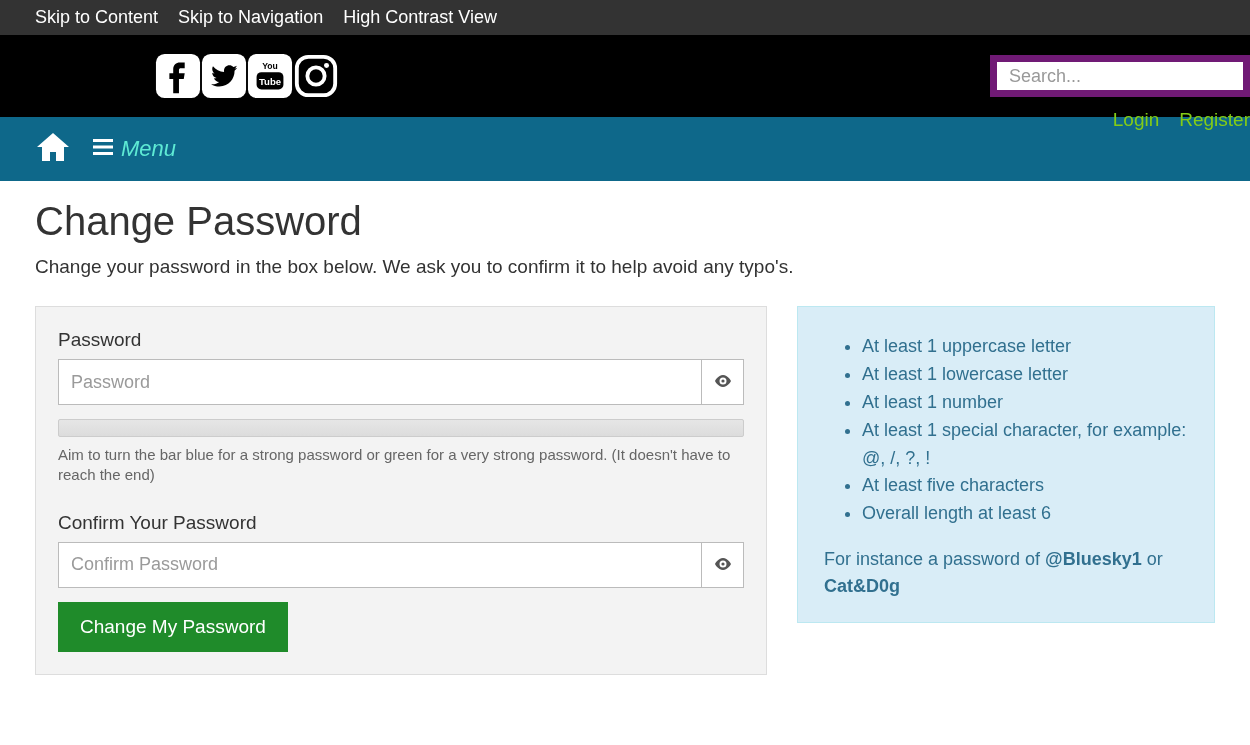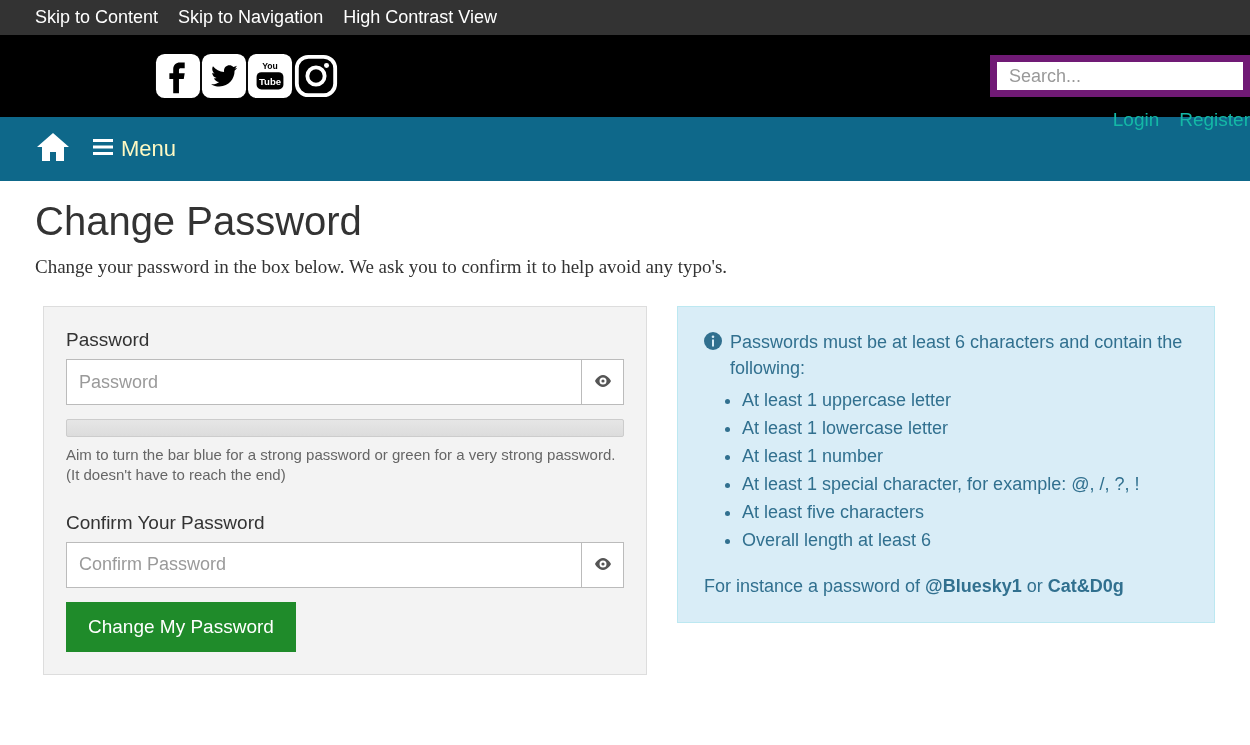--- a/index.html
+++ b/index.html
@@ -15,35 +15,35 @@
 .logo { font-size: 42px; font-weight: 400; letter-spacing: -0.5px; flex: 0 0 auto; margin-right: 60px; }
 .social-row { display: flex; align-items: center; margin-left: 120px; }
 .social-row a { display: inline-flex; }
 .social-row svg { width: 46px; height: 46px; }
 
 .right-col { position: absolute; right: 0; top: 20px; display: flex; flex-direction: column; align-items: flex-end; gap: 12px; }
 .searchwrap { }
 .searchwrap input { width: 260px; height: 42px; border: 7px solid #701a75; padding: 6px 12px; font-size: 18px; color: #555; outline: none; }
 .searchwrap input::placeholder { color: #999; }
 .auth-row { display: flex; gap: 20px; padding-right: 0; }
-.auth-row a { color: #14b8a6; text-decoration: none; font-size: 19px; }
+.auth-row a { color: #84cc16; text-decoration: none; font-size: 19px; }
 
 
 .topnav { background: #0e688a; color: #fff; padding: 14px 35px; display: flex; align-items: center; gap: 22px; }
 .topnav .home svg { width: 36px; height: 32px; fill: #fff; }
-.topnav .menu { display: flex; align-items: center; gap: 8px; color: #fef9c3; font-size: 22px; cursor: pointer; }
+.topnav .menu { display: flex; align-items: center; gap: 8px; color: #5eead4; font-size: 22px; cursor: pointer; font-style: italic; }
 .topnav .menu svg { width: 20px; height: 18px; fill: #fff; }
 
 
 .page { padding: 18px 35px 40px; }
 h1 { font-size: 40px; font-weight: 400; color: #333; margin-bottom: 12px; }
-.lead { font-size: 19px; color: #333; margin-bottom: 28px; font-family: Liberation Serif, serif; }
+.lead { font-size: 19px; color: #333; margin-bottom: 28px; }
 
 .cols { display: flex; gap: 30px; align-items: flex-start; }
-.form-card { width: 604px; background: #f3f3f3; border: 1px solid #ddd; padding: 22px; margin-left: 8px; }
+.form-card { width: 732px; background: #f3f3f3; border: 1px solid #ddd; padding: 22px; }
 .form-card label { display: block; font-size: 19px; color: #333; margin-bottom: 8px; }
 .input-group { display: flex; margin-bottom: 14px; }
 .input-group input { flex: 1; height: 46px; border: 1px solid #bbb; background: #fff; padding: 8px 12px; font-size: 18px; outline: none; }
 .input-group input::placeholder { color: #9a9a9a; }
 .input-group .eye { width: 42px; border: 1px solid #bbb; border-left: none; background: #fff; display: flex; align-items: center; justify-content: center; cursor: pointer; }
 .input-group .eye svg { width: 18px; height: 12px; fill: #555; }
 .strength-bar { height: 18px; background: linear-gradient(#e6e6e6,#dcdcdc); border: 1px solid #ccc; border-radius: 2px; margin-bottom: 8px; }
 .strength-hint { font-size: 15px; color: #666; line-height: 1.35; margin-bottom: 26px; }
 .btn-submit { background: #1f8b2a; color: #fff; border: none; padding: 14px 22px; font-size: 19px; cursor: pointer; }
 
@@ -157,30 +157,20 @@
                 <circle cx="9" cy="6" r="1.6"></circle>
               </svg>
           </span>
         </div>
       </div>
 
       <button class="btn-submit">Change My Password</button>
     </div>
 
     <div class="info-card">
-      <div class="intro">
-        <span>
-          <svg viewBox="0 0 18 18">
-              <circle cx="9" cy="9" r="9"></circle>
-              <rect x="8" y="7.5" width="2" height="7" fill="#d9edf7"></rect>
-              <circle cx="9" cy="4.7" r="1.3" fill="#d9edf7"></circle>
-            </svg>
-        </span>
-        <span>Passwords must be at least 6 characters and contain the following:</span>
-      </div>
       <ul>
         <li>At least 1 uppercase letter</li>
         <li>At least 1 lowercase letter</li>
         <li>At least 1 number</li>
         <li>At least 1 special character, for example: @, /, ?, !</li>
         <li>At least five characters</li>
         <li>Overall length at least 6</li>
       </ul>
       <p class="example">
         <span>For instance a password of </span><b>@Bluesky1</b><span> or </span><b>Cat&amp;D0g</b>

